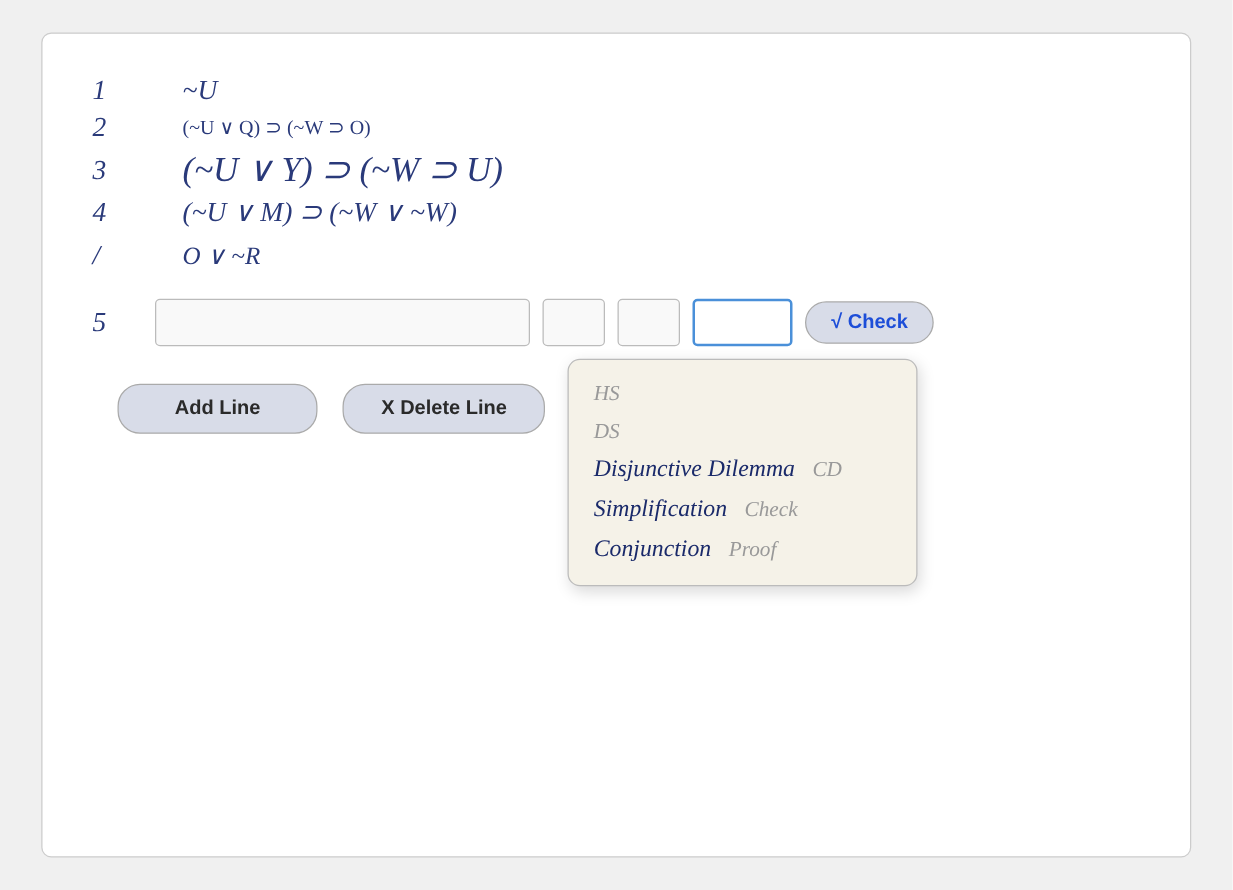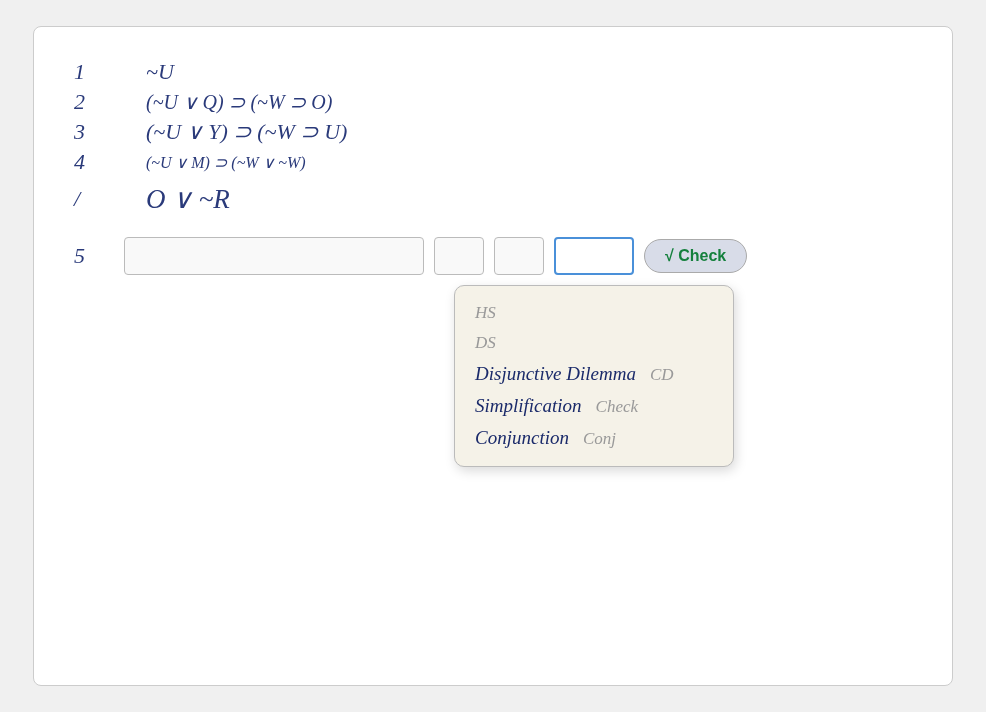--- a/index.html
+++ b/index.html
@@ -70,21 +70,21 @@
       outline: none;
     }
 
     .check-button {
       background: #d8dce8;
       border: 1.5px solid #aaa;
       border-radius: 18px;
       padding: 7px 20px;
       font-size: 16px;
       font-weight: bold;
-      color: #15803d;
+      color: #1d4ed8;
       cursor: pointer;
       white-space: nowrap;
     }
 
     .action-buttons {
       display: flex;
       gap: 20px;
       margin-top: 30px;
       margin-left: 20px;
       flex-direction: column;
@@ -158,39 +158,39 @@
 
     <div class="proof-row">
       <span class="line-num">1</span>
       <span style="width:16px;display:inline-block;"></span>
       <span class="formula-cell" style="font-style:italic;color:#2a3a7a;font-size:22px;padding-left:16px;">~U</span>
     </div>
 
     <div class="proof-row">
       <span class="line-num">2</span>
       <span style="width:16px;display:inline-block;"></span>
-      <span class="formula-cell" style="font-style:italic;color:#2a3a7a;font-size:20px;padding-left:16px;">(~U ∨ Q) ⊃ (~W ⊃ O)</span>
+      <span class="formula-cell" style="color:#2a3a7a;font-size:16px;padding-left:16px;">(~U ∨ Q) ⊃ (~W ⊃ O)</span>
     </div>
 
     <div class="proof-row">
       <span class="line-num">3</span>
       <span style="width:16px;display:inline-block;"></span>
-      <span class="formula-cell" style="font-style:italic;color:#2a3a7a;font-size:22px;padding-left:16px;">(~U ∨ Y) ⊃ (~W ⊃ U)</span>
+      <span class="formula-cell" style="font-style:italic;color:#2a3a7a;font-size:28px;padding-left:16px;">(~U ∨ Y) ⊃ (~W ⊃ U)</span>
     </div>
 
     <div class="proof-row">
       <span class="line-num">4</span>
       <span style="width:16px;display:inline-block;"></span>
-      <span class="formula-cell" style="font-style:italic;color:#2a3a7a;font-size:16px;padding-left:16px;">(~U ∨ M) ⊃ (~W ∨ ~W)</span>
+      <span class="formula-cell" style="font-style:italic;color:#2a3a7a;font-size:22px;padding-left:16px;">(~U ∨ M) ⊃ (~W ∨ ~W)</span>
     </div>
 
     <div class="proof-row" style="margin-top:4px;">
       <span class="line-num">/</span>
       <span style="width:16px;display:inline-block;"></span>
-      <span class="formula-cell" style="font-style:italic;color:#2a3a7a;font-size:27px;padding-left:16px;">O ∨ ~R</span>
+      <span class="formula-cell" style="font-style:italic;color:#2a3a7a;font-size:20px;padding-left:16px;">O ∨ ~R</span>
     </div>
   </div>
 
   <div style="display:flex;align-items:center;gap:10px;margin-top:20px;position:relative;">
     <span style="color:#2a3a7a;font-style:italic;font-size:22px;width:40px;flex-shrink:0;">5</span>
     <input class="formula-input" type="text" style="">
     <input class="ref-input" type="text" style="">
     <input class="ref-input" type="text" style="">
     <input class="rule-input" type="text" style="">
     <button class="check-button">√ Check</button>
@@ -205,21 +205,25 @@
       <div class="dropdown-item">
         <span class="item-name">Disjunctive Dilemma</span>
         <span class="item-abbr">CD</span>
       </div>
       <div class="dropdown-item">
         <span class="item-name">Simplification</span>
         <span class="item-abbr">Check</span>
       </div>
       <div class="dropdown-item">
         <span class="item-name">Conjunction</span>
-        <span class="item-abbr">Conj</span>
+        <span class="item-abbr">Proof</span>
       </div>
     </div>
   </div>
 
   <div class="action-buttons">
+    <div class="btn-row">
+      <button class="action-btn">Add Line</button>
+      <button class="action-btn">X  Delete Line</button>
+    </div>
   </div>
 
 </div>
 
 </body></html>

